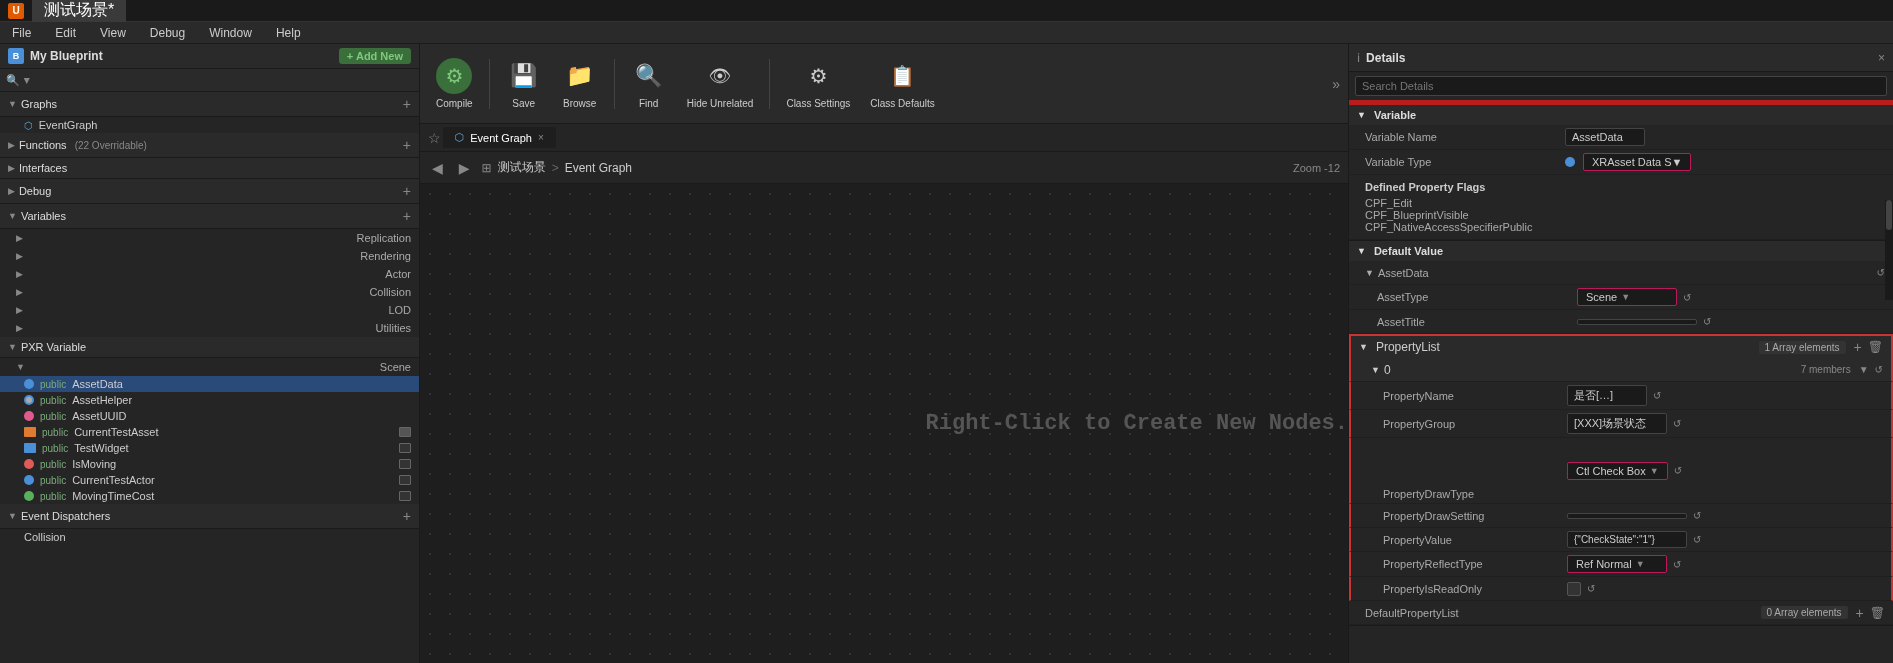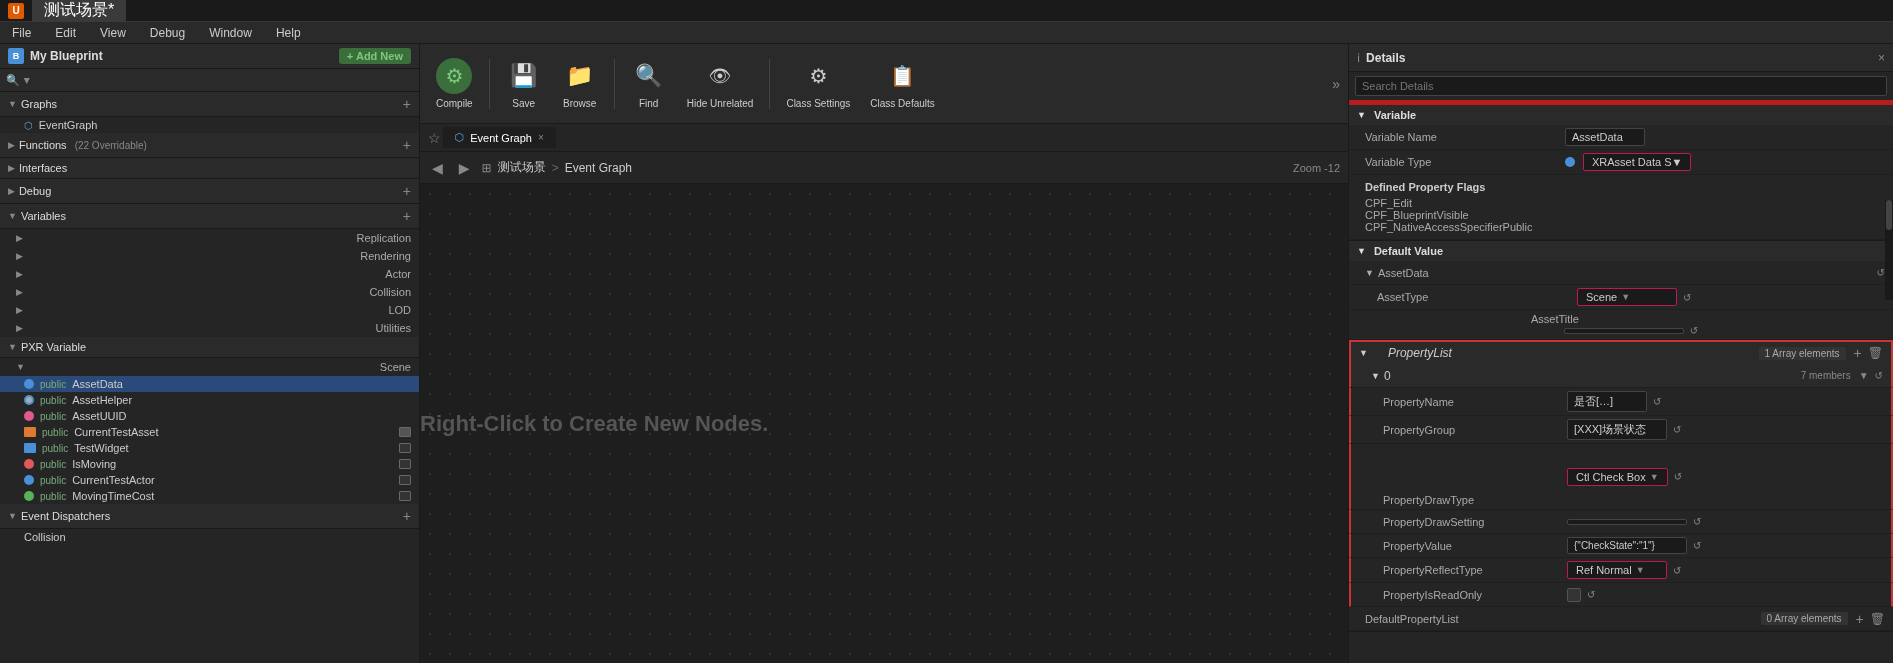--- a/index.html
+++ b/index.html
@@ -230,22 +230,23 @@
       color: #888;
       font-size: 11px;
     }
     .canvas-area {
       flex: 1;
       background: #1e1e1e;
       background-image: radial-gradient(circle, #333 1px, transparent 1px);
       background-size: 20px 20px;
       display: flex;
       align-items: center;
-      justify-content: flex-start;
+      justify-content: flex-end;
       position: relative;
+      font-family: Liberation Mono, monospace;
     }
     .canvas-hint {
       color: #555;
       font-size: 22px;
       font-weight: bold;
     }
     
     .right-panel {
       width: 545px;
       background: #252525;
@@ -684,31 +685,31 @@
         <div class="detail-row" style="padding-left:28px;">
           <span class="detail-label">AssetType</span>
           <div class="detail-value">
             <div class="value-dropdown">
               <span>Scene</span>
               <span class="dd-arrow">▼</span>
             </div>
             <span class="reset-btn">↺</span>
           </div>
         </div>
-        <div class="detail-row" style="padding-left:28px;flex-direction:column;">
+        <div class="detail-row" style="padding-left:28px;">
           <span class="detail-label">AssetTitle</span>
           <div class="detail-value">
             <div class="value-box" style="min-width:120px;"></div>
             <span class="reset-btn">↺</span>
           </div>
         </div>
 
         <div class="property-list-header">
           <span style="font-size:9px;">▼</span>
-          <span style="margin-left:20px;font-style:italic;">PropertyList</span>
+          <span style="margin-left:8px;">PropertyList</span>
           <div style="margin-left:auto;display:flex;align-items:center;gap:4px;">
             <span class="array-badge">1 Array elements</span>
             <span class="add-array-btn">+</span>
             <span class="del-array-btn">🗑</span>
           </div>
         </div>
 
         <div class="sub-section-header">
           <span style="font-size:9px;margin-left:8px;">▼</span>
           <span style="margin-left:4px;">0</span>

